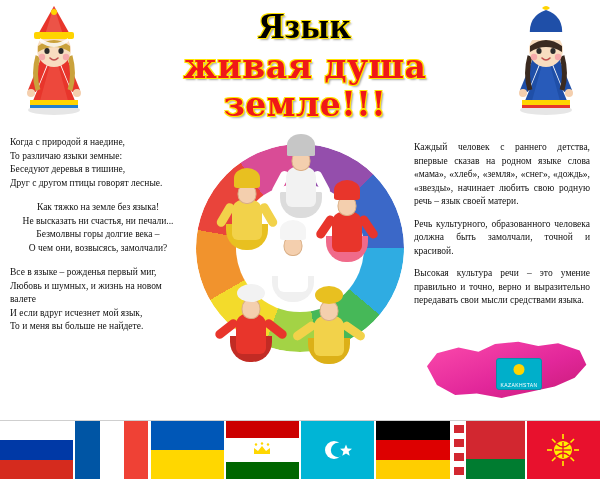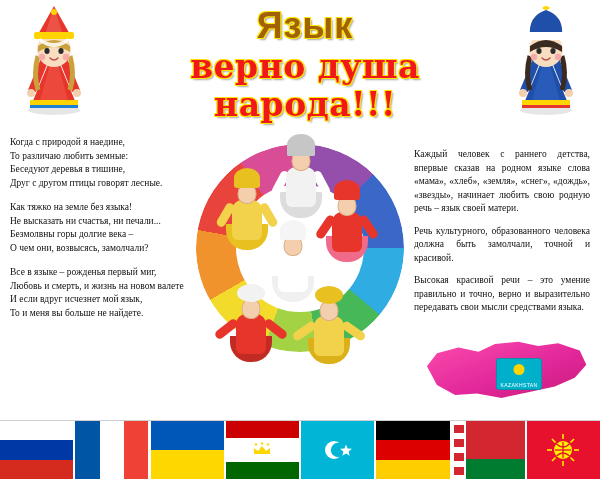--- a/index.html
+++ b/index.html
@@ -24,25 +24,25 @@
   
   .title-block {
     position: absolute;
     left: 110px;
     top: 6px;
     width: 390px;
     text-align: center;
     z-index: 6;
   }
   .title-line1 {
-    font-family: Liberation Sans, sans-serif;
+    font-family: Liberation Serif, serif;
     font-weight: bold;
     font-size: 36px;
     line-height: 40px;
-    color: #a16207;
+    color: #000000;
     letter-spacing: 1px;
     text-shadow:
       -1px -1px 0 #ffe400,
       1px -1px 0 #ffe400,
       -1px 1px 0 #ffe400,
       1px 1px 0 #ffe400,
       2px 2px 2px rgba(0,0,0,0.35);
   }
   .title-line2 {
     font-family: "DejaVu Serif", serif;
@@ -80,21 +80,21 @@
     color: #101010;
     z-index: 5;
   }
   .col-left {
     left: 10px;
     top: 136px;
     width: 176px;
   }
   .col-right {
     right: 10px;
-    top: 148px;
+    top: 141px;
     width: 176px;
     text-align: justify;
     margin-left: 40px;
   }
   .verse {
     margin: 0 0 11px 0;
   }
   .verse:last-child { margin-bottom: 0; }
   .para {
     margin: 0 0 9px 0;
@@ -331,21 +331,21 @@
     <circle cx="58" cy="53" r="3.2" fill="#f5a0a6" opacity="0.85"></circle>
     <path d="M42 54 q4 4 8 0" stroke="#c0504d" stroke-width="1.6" fill="none" stroke-linecap="round"></path>
 
     <path d="M46 6 q18 6 16 26 l-32 0 q-2 -20 16 -26 Z" fill="#1f4fa8"></path>
     <rect x="26" y="28" width="40" height="8" rx="4" fill="#ffffff"></rect>
     <path d="M42 4 q4 -4 8 0 q-4 4 -8 0 Z" fill="#ffd400"></path>
   </svg>
 
   <div class="title-block">
     <div class="title-line1">Язык</div>
-    <div class="title-line2">верно душа народа!!!</div>
+    <div class="title-line2">живая душа земле!!!</div>
   </div>
 
   <div class="collage">
     <div class="ring"></div>
     <div class="ring-inner"></div>
 
     <div class="kid" style="left:86px; top:8px; width:54px; height:72px;">
       <div class="hat" style="top:0; background:#c6c6c6; border-radius:50% 50% 6% 6%; width:28px; height:22px;"></div>
       <div class="head" style="top:16px;"></div>
       <div class="arm" style="left:2px; top:36px; background:#ffffff; transform:rotate(28deg);"></div>
@@ -395,37 +395,37 @@
       <div class="head" style="top:14px;"></div>
       <div class="arm" style="left:0px; top:32px; background:#f2d24a; transform:rotate(55deg);"></div>
       <div class="arm" style="right:0px; top:32px; background:#f2d24a; transform:rotate(-55deg);"></div>
       <div class="body" style="top:30px; background:#f2d24a;"></div>
       <div class="skirt" style="top:52px; background:#dcb018;"></div>
     </div>
   </div>
 
   <div class="col col-left">
     <p class="verse" style="white-space:pre-line;">Когда с природой  я наедине,
-То различаю любить земные:
+То различаю языки земные:
 Беседуют деревья в тишине,
 Друг с другом птицы говорят лесные.</p>
-    <p class="verse" style="white-space:pre-line;">Как тяжко на земле без языка!
+    <p class="verse" style="white-space:pre-line;text-align:center;">Как тяжко на земле без языка!
 Не высказать ни счастья, ни печали...
 Безмолвны горы долгие века –
 О чем они, возвысясь, замолчали?</p>
     <p class="verse" style="white-space:pre-line;">Все в языке – рожденья первый миг,
-Любовь и смерть, и жизнь на новом валете
+Любовь и шумных, и жизнь на новом валете
 И если вдруг исчезнет мой язык,
 То и меня вы больше не найдете.</p>
   </div>
 
   <div class="col col-right">
     <p class="para">Каждый человек с раннего детства, впервые сказав на родном языке слова «мама», «хлеб», «земля», «снег», «дождь», «звезды», начинает любить свою родную речь – язык своей матери.</p>
     <p class="para">Речь культурного, образованного человека должна быть замолчали, точной и красивой.</p>
-    <p class="para">Высокая красивой речи – это умение правильно и точно, верно и выразительно передавать свои мысли средствами языка.</p>
+    <p class="para">Высокая культура речи – это умение правильно и точно, верно и выразительно передавать свои мысли средствами языка.</p>
   </div>
 
   <div class="map">
     <div class="map-shape"></div>
     <div class="map-emblem">
       <div class="map-sun"></div>
       <span class="map-label">KAZAKHSTAN</span>
     </div>
   </div>
 

